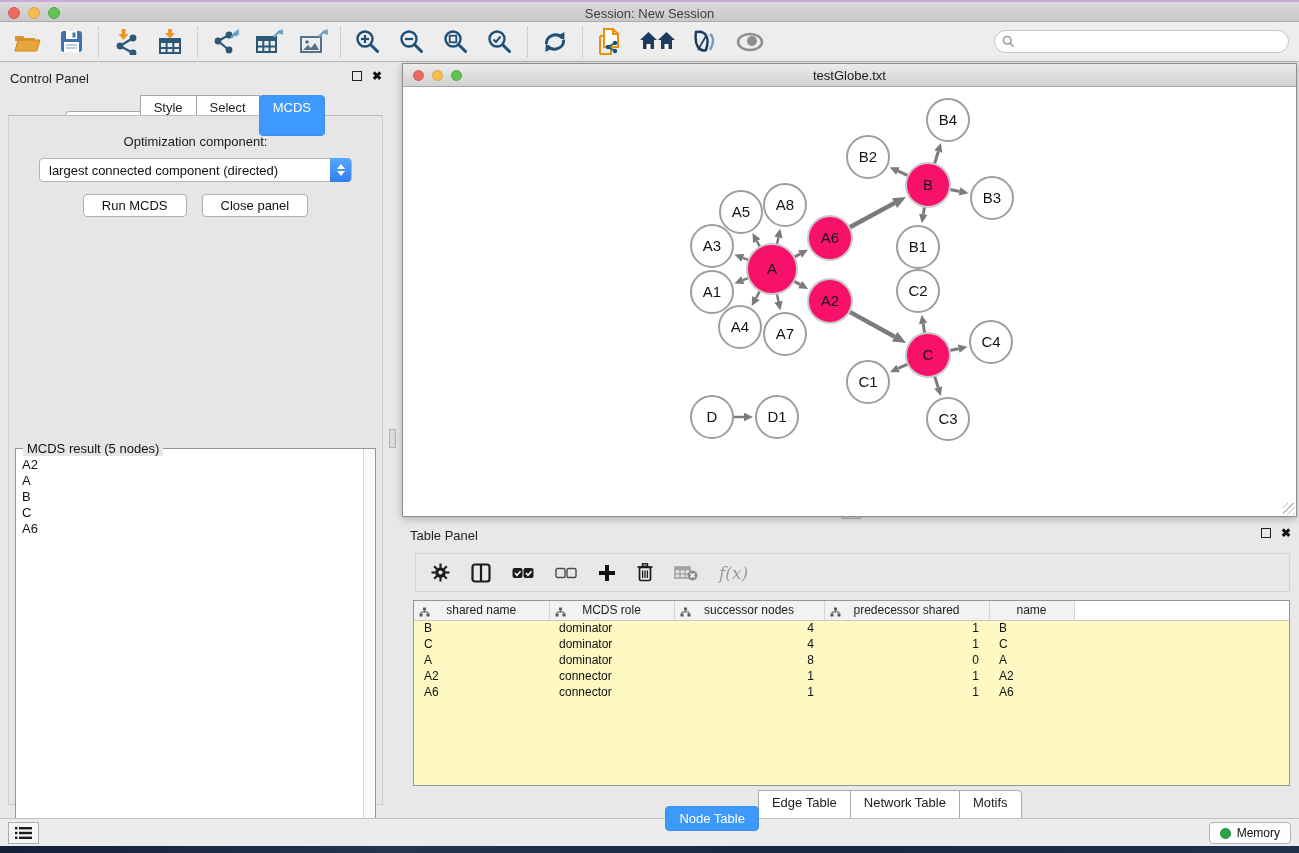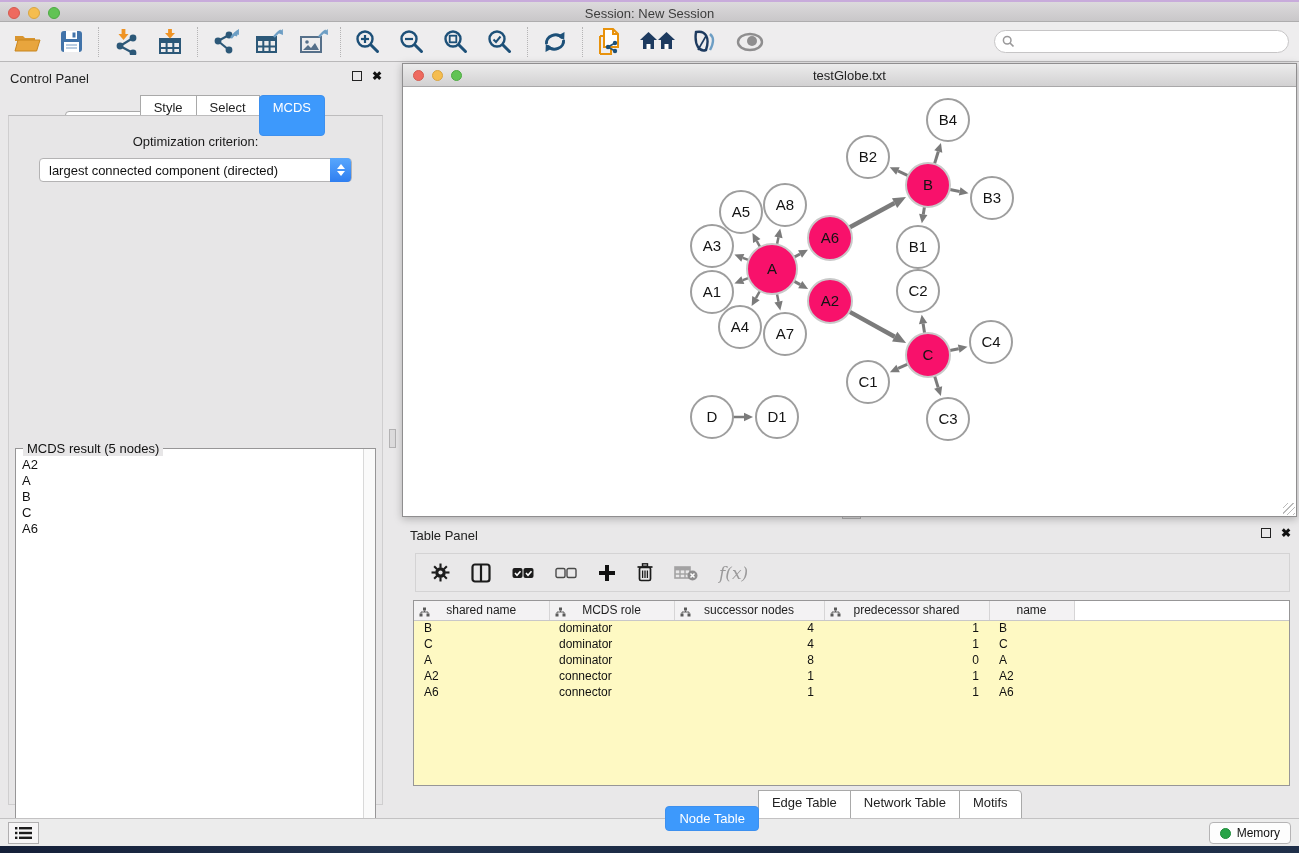--- a/index.html
+++ b/index.html
@@ -304,27 +304,31 @@
         <span class="close-x">✖</span>
       </span>
     </div>
     <div class="cp-tabs" id="cp-tabs">
         <span class="seg">Network</span>
         <span class="seg">Style</span>
         <span class="seg">Select</span>
         <span class="seg active">MCDS</span>
       </div>
     <div class="cp-content">
-      <div class="opt-label">Optimization criterion:</div>
+      <div class="opt-label">Optimization component:</div>
       <div class="select-box">
         <span>largest connected component (directed)</span>
         <span class="select-stepper">
             <span class="tri-up"></span>
             <span class="tri-down"></span>
           </span>
+      </div>
+      <div class="cp-buttons">
+        <button class="btn">Run MCDS</button>
+        <button class="btn">Close panel</button>
       </div>
       <div class="result-box">
         <span class="result-legend">MCDS result (5 nodes)</span>
         <div class="result-list" id="result-list">
             <div>A2</div>
             <div>A</div>
             <div>B</div>
             <div>C</div>
             <div>A6</div>
           </div>

